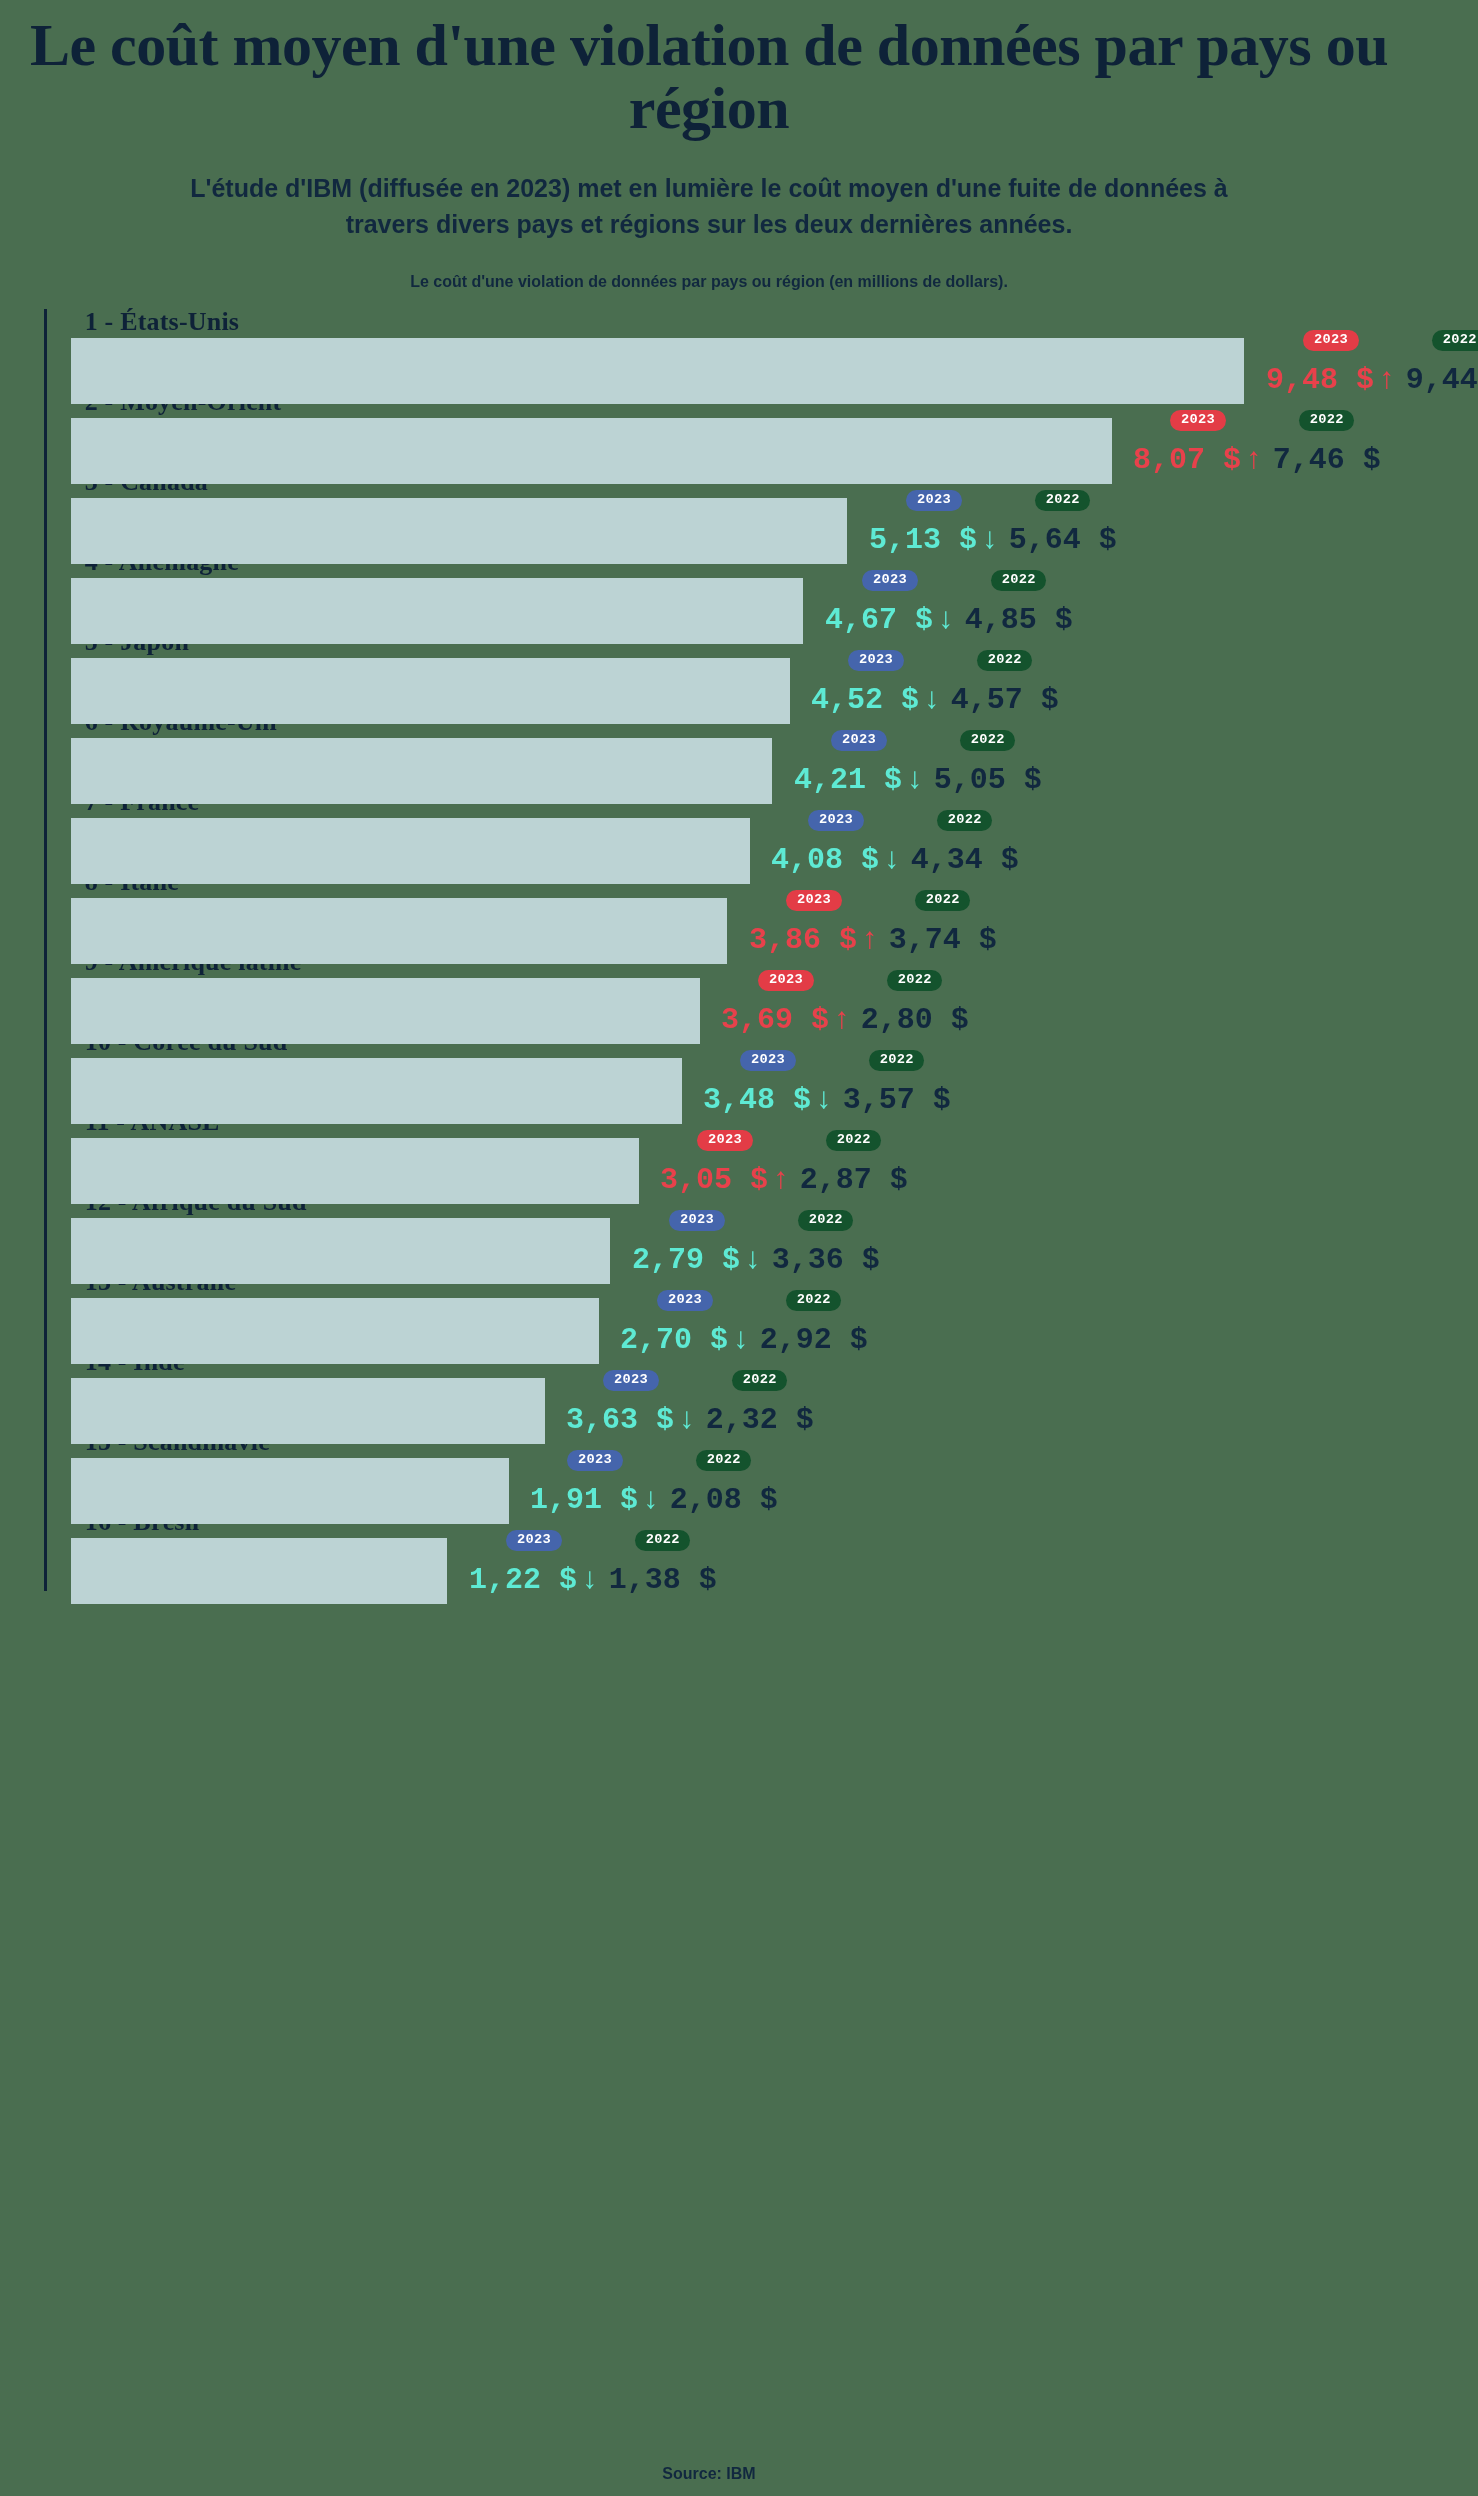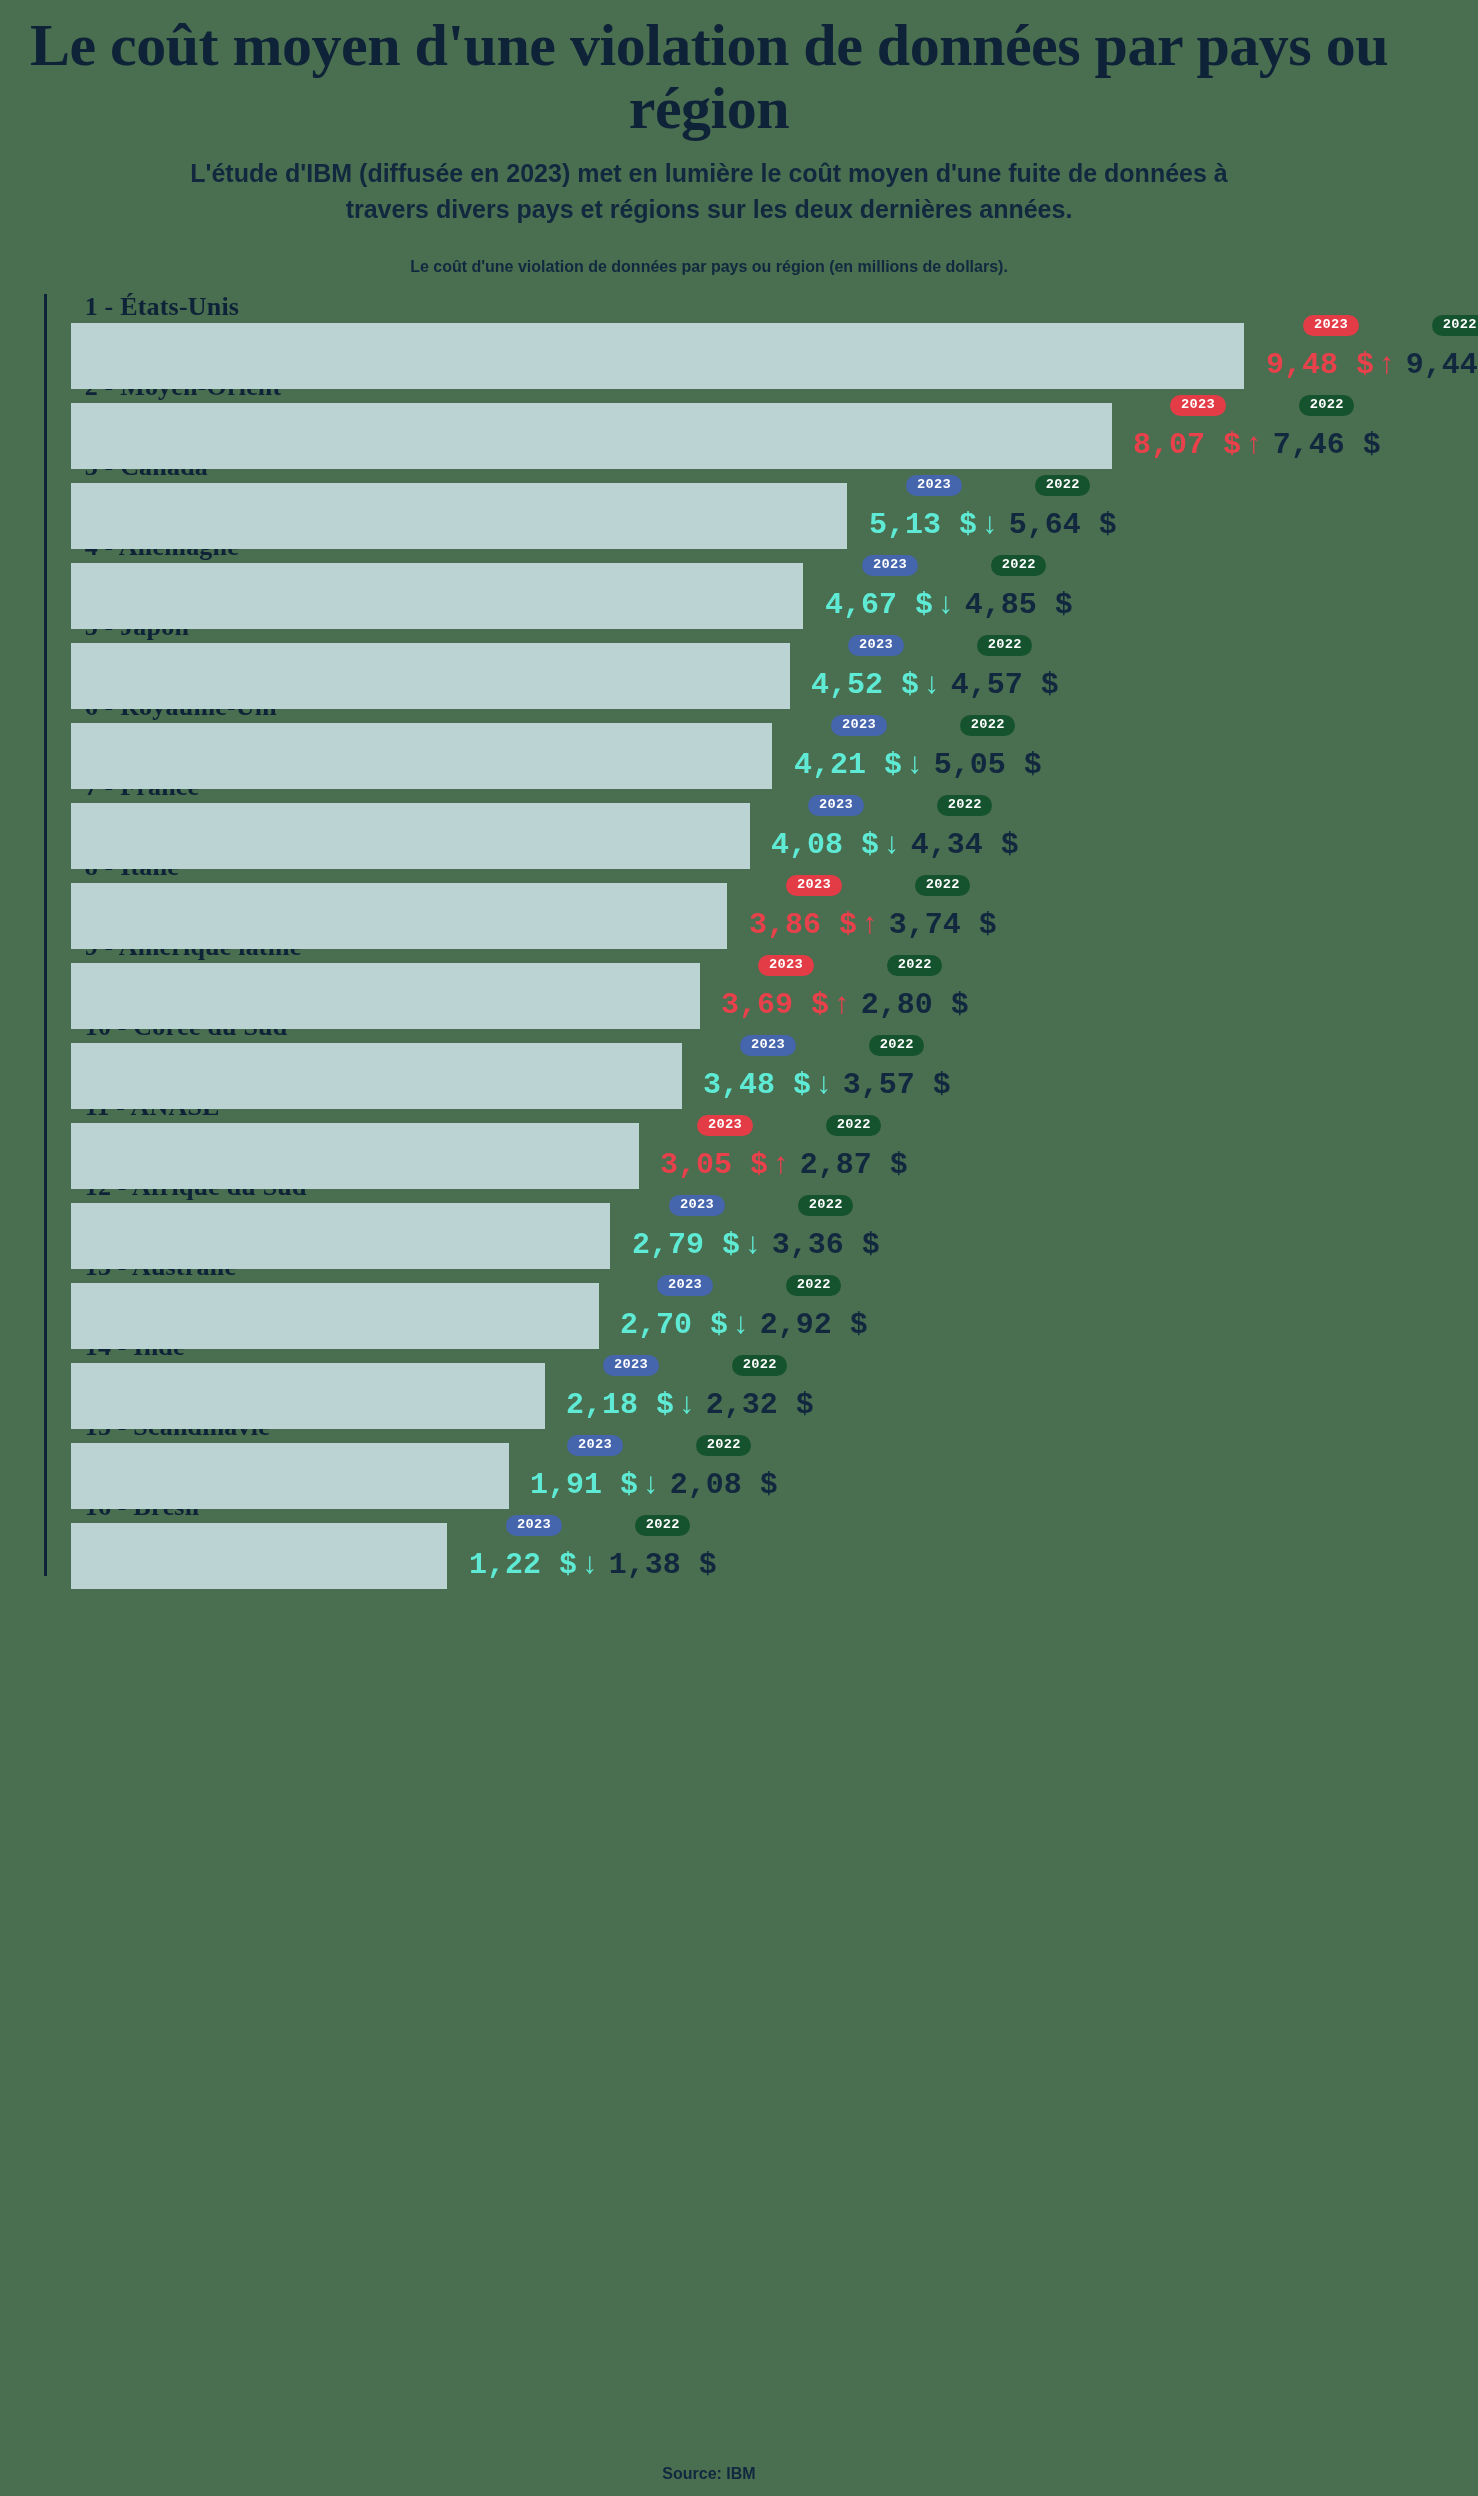--- a/index.html
+++ b/index.html
@@ -37,21 +37,21 @@
     margin: 0 auto;
     max-width: 1395px;
     padding: 0 19.5px;
   }
   .subtitle {
     font-family: "Liberation Sans", sans-serif;
     font-weight: bold;
     color: #11283f;
     font-size: 25px;
     line-height: 1.45;
-    margin: 14px auto 0 auto;
+    margin: 29px auto 0 auto;
     max-width: 1083px;
   }
   .chart-caption {
     font-family: "Liberation Sans", sans-serif;
     font-weight: bold;
     color: #11283f;
     font-size: 16px;
     margin-top: 31px;
     margin-bottom: 0;
   }
@@ -344,21 +344,21 @@
             <div class="amount navy">2,92 $</div>
           </div>
         </div>
       </div>
       <div class="row">
         <div class="row-label">14 - Inde</div>
         <div class="bar" style="width: 474px;"></div>
         <div class="values" style="left: 495px;">
           <div class="val-block left-block">
             <span class="pill blue">2023</span>
-            <div class="amount blue"><span>2,18 $</span><span class="arrow">↓</span></div>
+            <div class="amount blue"><span>3,63 $</span><span class="arrow">↓</span></div>
           </div>
           <div class="val-block">
             <span class="pill navy">2022</span>
             <div class="amount navy">2,32 $</div>
           </div>
         </div>
       </div>
       <div class="row">
         <div class="row-label">15 - Scandinavie</div>
         <div class="bar" style="width: 438px;"></div>

